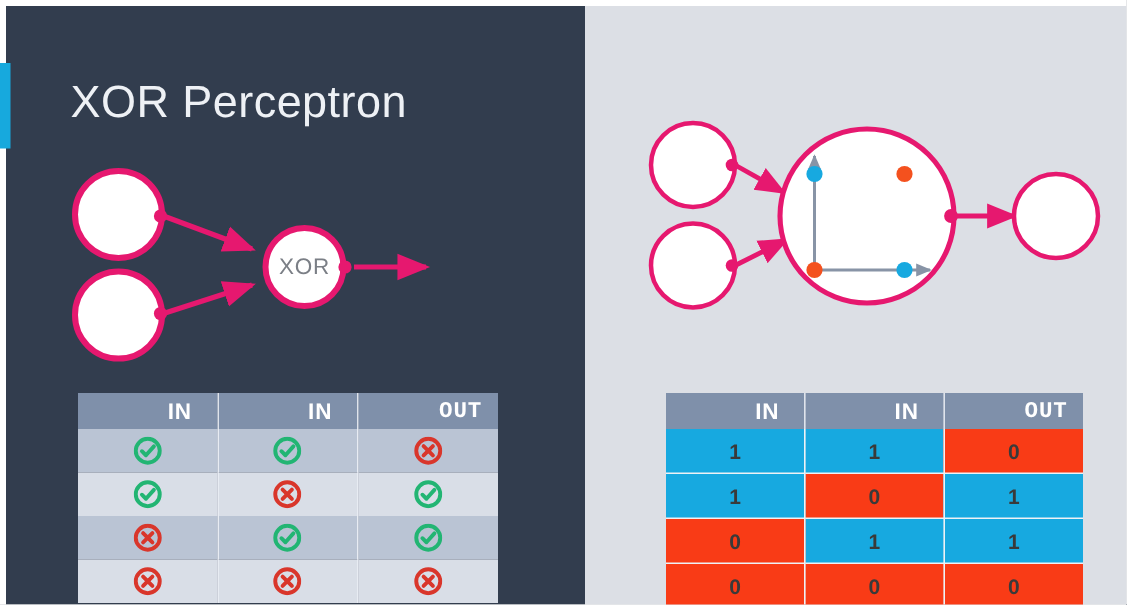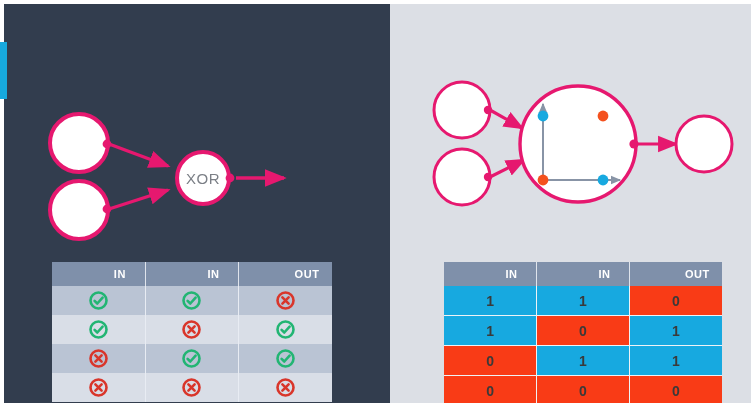--- a/index.html
+++ b/index.html
@@ -19,24 +19,24 @@
          color:#eef1f5;font-size:30px;font-weight:300;letter-spacing:.3px;
          line-height:42px;white-space:nowrap;}
 
   
   .diagram{position:absolute;text-align:right;}
   .diagram svg{display:block;overflow:visible;}
 
   
   table{border-collapse:collapse;border-spacing:0;table-layout:fixed;}
   .tbl{position:absolute;}
-  .tbl th{background:#7f90aa;color:#ffffff;font-size:11px;font-weight:bold;
+  .tbl th{background:#7f90aa;color:#ffffff;font-size:15px;font-weight:bold;
           letter-spacing:.6px;text-align:center;height:22px;
           border-right:1px solid #dfe4ec;padding-left:44px;}
-  .tbl th:last-child{border-right:none;}
+  .tbl th:last-child{border-right:none;font-family:Liberation Mono, monospace;}
   .tbl td{text-align:center;height:27px;vertical-align:middle;
           border-right:1px solid #e8ecf3;font-size:14px;}
   .tbl td:last-child{border-right:none;}
 
   
   .tbl-left{left:52px;top:262px;width:280px;}
   .tbl-left td{width:93px;}
   .tbl-left tr.odd td{background:#bac4d4;}
   .tbl-left tr.even td{background:#d9dee7;}
 
@@ -52,20 +52,21 @@
   .tbl-right td.zero{background:#f93b16;}
 </style>
 </head>
 <body>
 
 <div id="stage">
 
   <div class="panel-left"></div>
   <div class="accent-bar"></div>
 
+  <div class="title">XOR Perceptron</div>
 
   <div class="diagram" style="left:46px;top:108px;">
     <svg width="250" height="135" viewBox="0 0 250 135">
       <defs>
         <marker id="arrowPink" markerWidth="7" markerHeight="7" refX="5.6" refY="3" orient="auto" markerUnits="strokeWidth">
           <path d="M0,0.4 L6.4,3 L0,5.6 Z" fill="#e6186f"></path>
         </marker>
       </defs>
 
       <g>

